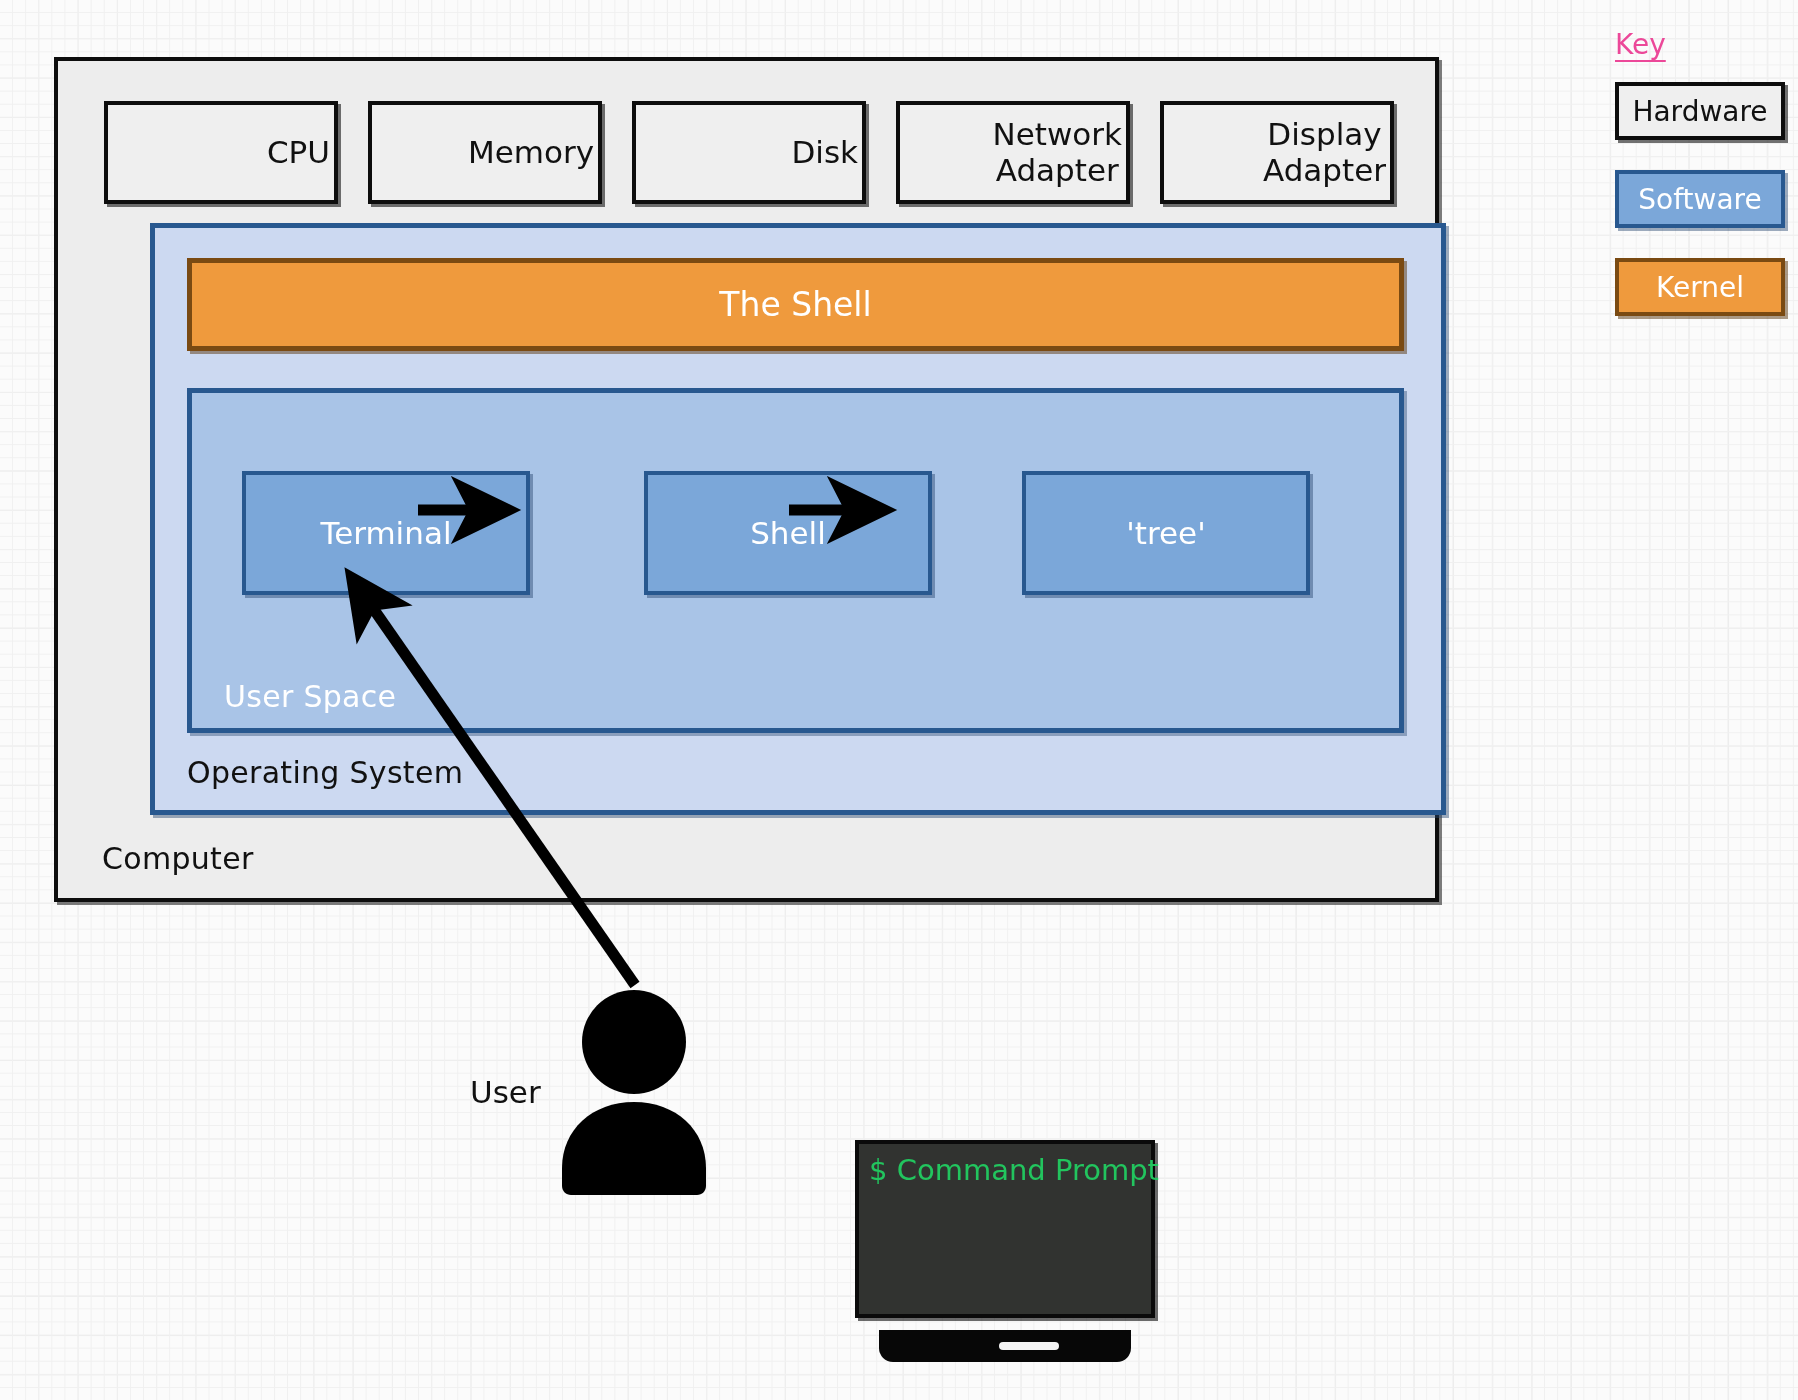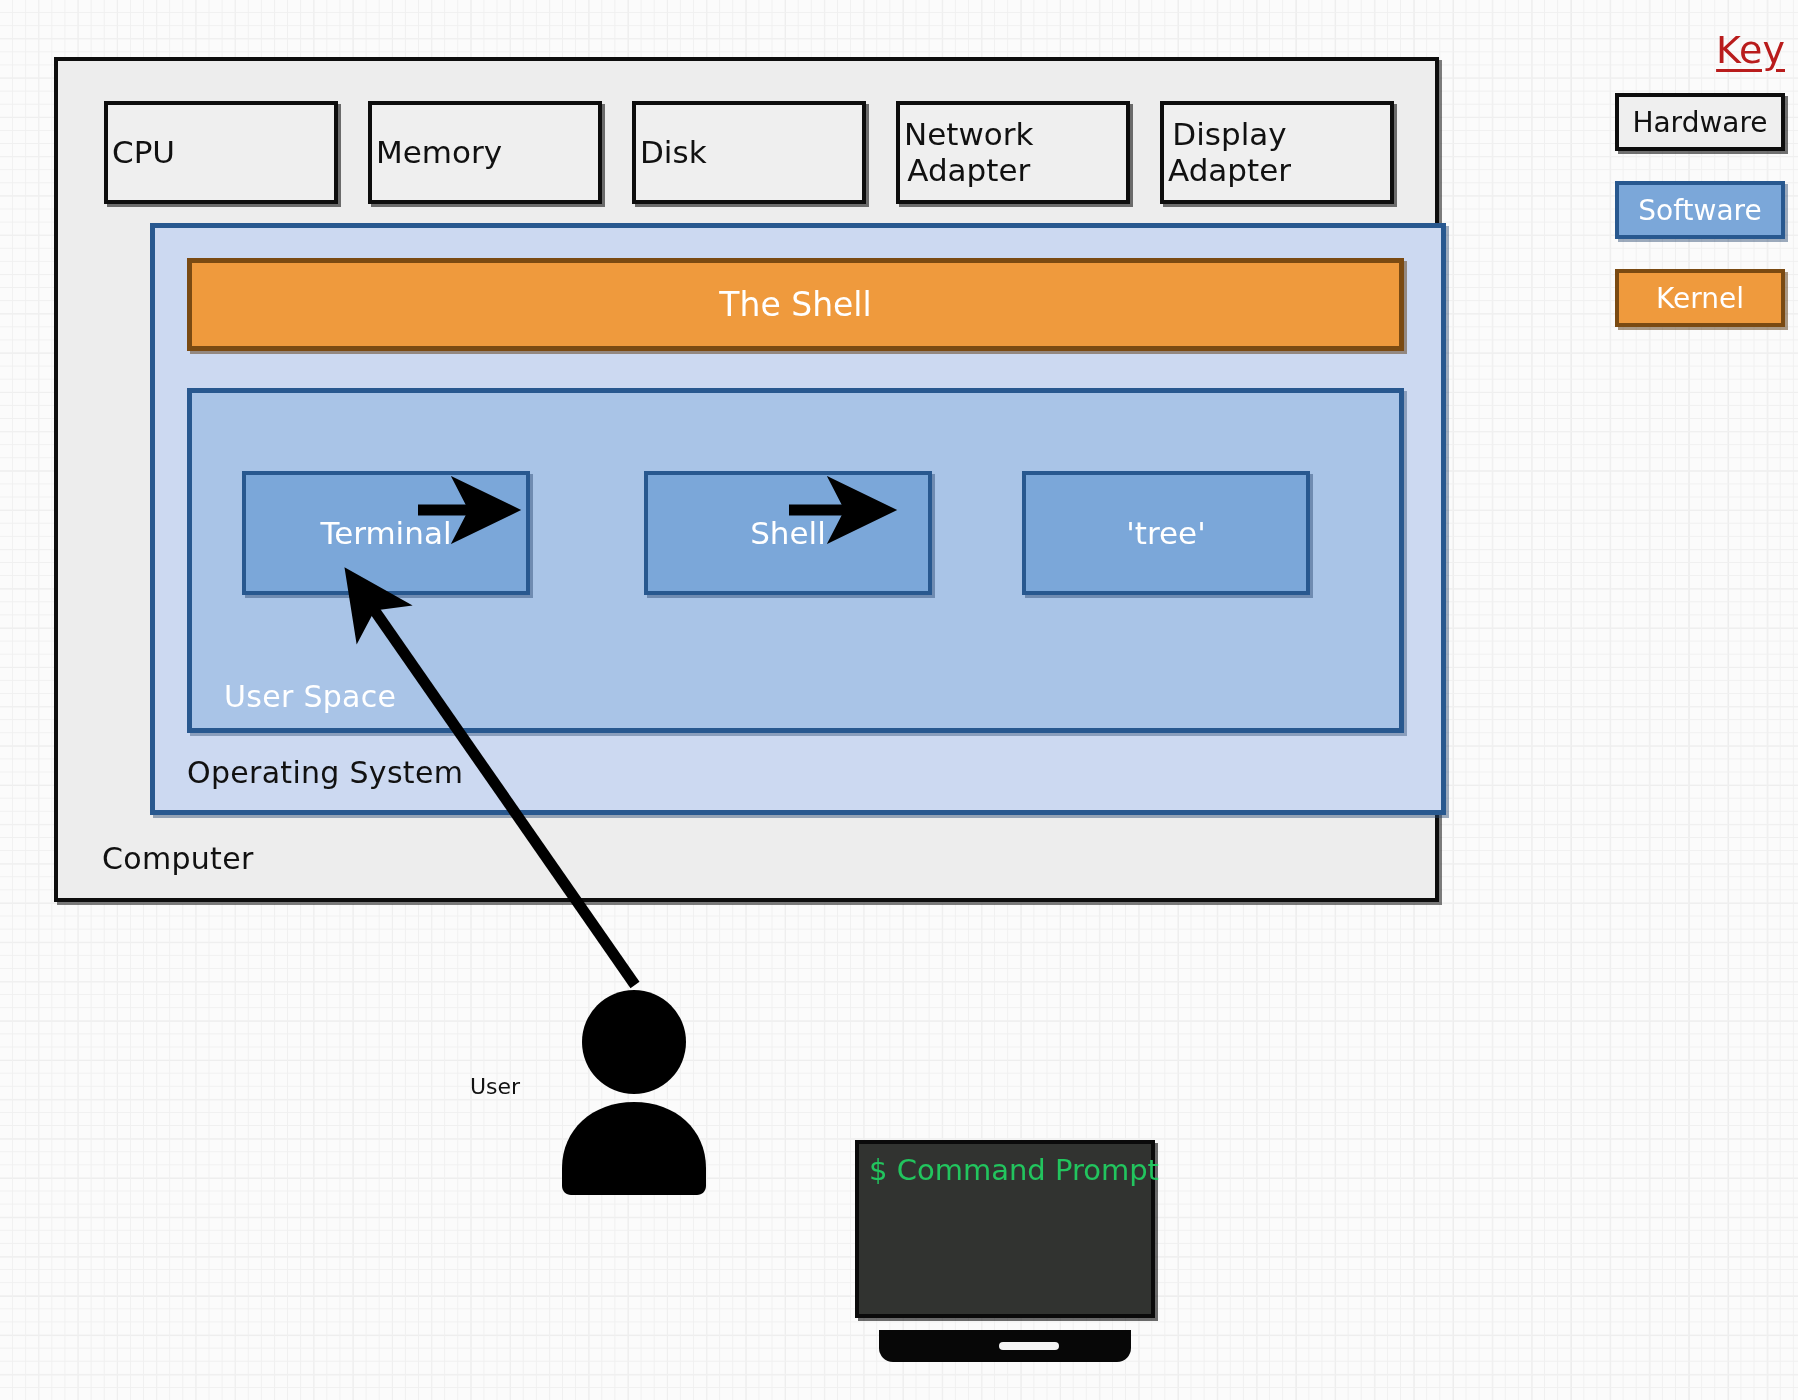--- a/index.html
+++ b/index.html
@@ -61,21 +61,21 @@
     display: flex;
     gap: 30px;
   }
   .hw-box {
     flex: 1 1 0;
     background: #efefef;
     border: 4px solid #0d0d0d;
     box-shadow: 3px 3px 0 0 rgba(20,20,20,0.6);
     display: flex;
     align-items: center;
-    justify-content: flex-start;
+    justify-content: flex-end;
     text-align: center;
     font-size: 31px;
     color: #111111;
     line-height: 1.13;
     box-sizing: border-box;
     padding: 18px 4px;
   }
 
   
   #os-box {
@@ -129,22 +129,22 @@
   #arrow-layer {
     position: absolute;
     left: 0; top: 0;
     width: 1798px; height: 1400px;
     pointer-events: none;
   }
 
   
   #key-panel { left: 1615px; top: 28px; width: 170px; }
   #key-title {
-    font-size: 38px; color: #b91c1c;
-    text-align: right;
+    font-size: 28px; color: #ec4899;
+    text-align: left;
     text-decoration: underline;
     text-underline-offset: 6px;
     margin-bottom: 21px;
   }
   .key-item {
     height: 58px;
     margin-bottom: 30px;
     display: flex; align-items: center; justify-content: center;
     font-size: 28px;
     box-sizing: border-box;
@@ -159,21 +159,21 @@
   }
   .key-kernel {
     background: #ef9a3d; border: 4px solid #7a4a12; color: #ffffff;
     box-shadow: 3px 3px 0 0 rgba(90,55,15,0.5);
   }
 
   
   #user-group { left: 540px; top: 990px; width: 240px; height: 205px; }
   #user-label {
     position: absolute; left: -70px; top: 84px;
-    font-size: 22px; color: #111111; white-space: nowrap;
+    font-size: 31px; color: #111111; white-space: nowrap;
   }
 
   
   #monitor-group { left: 855px; top: 1140px; width: 300px; height: 230px; }
   #monitor-screen {
     position: absolute; left: 0; top: 0; width: 300px; height: 178px;
     background: #313330;
     border: 4px solid #0a0a0a;
     box-shadow: 3px 3px 0 0 rgba(10,10,10,0.6);
     box-sizing: border-box;

